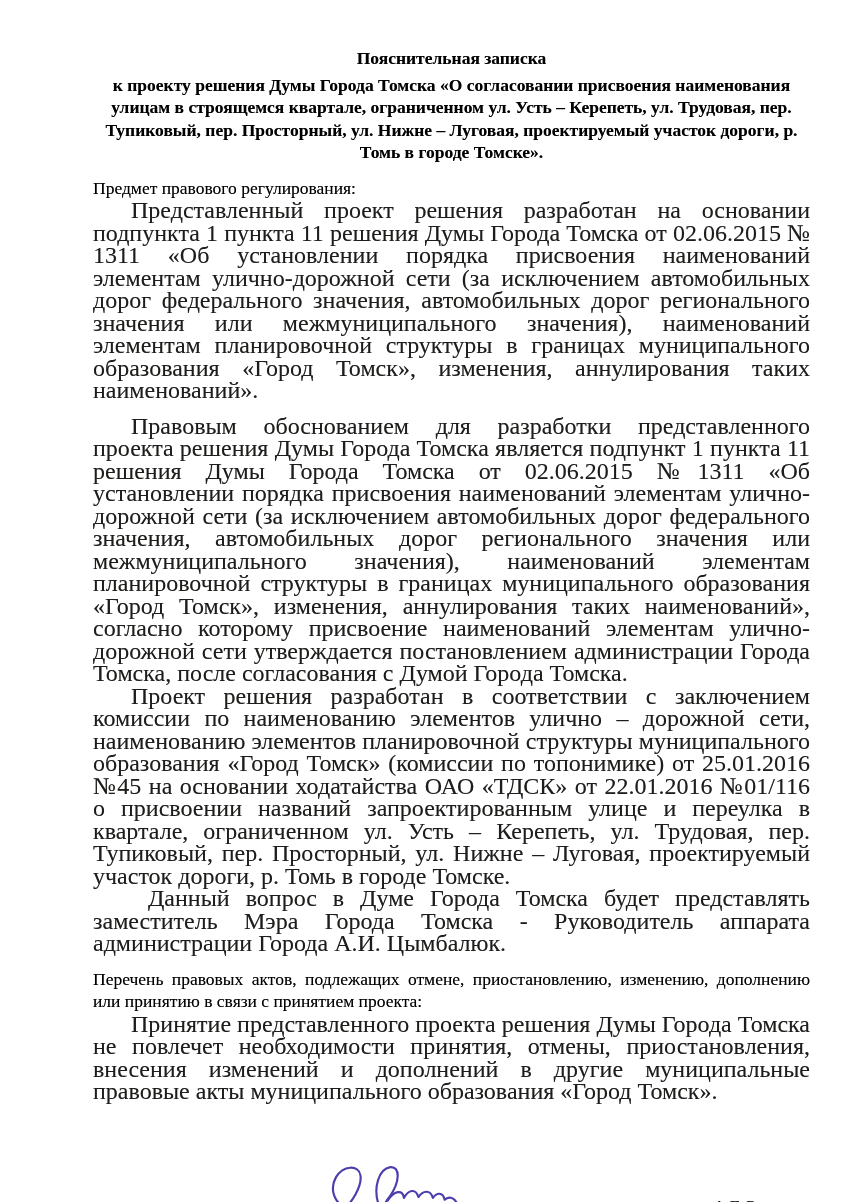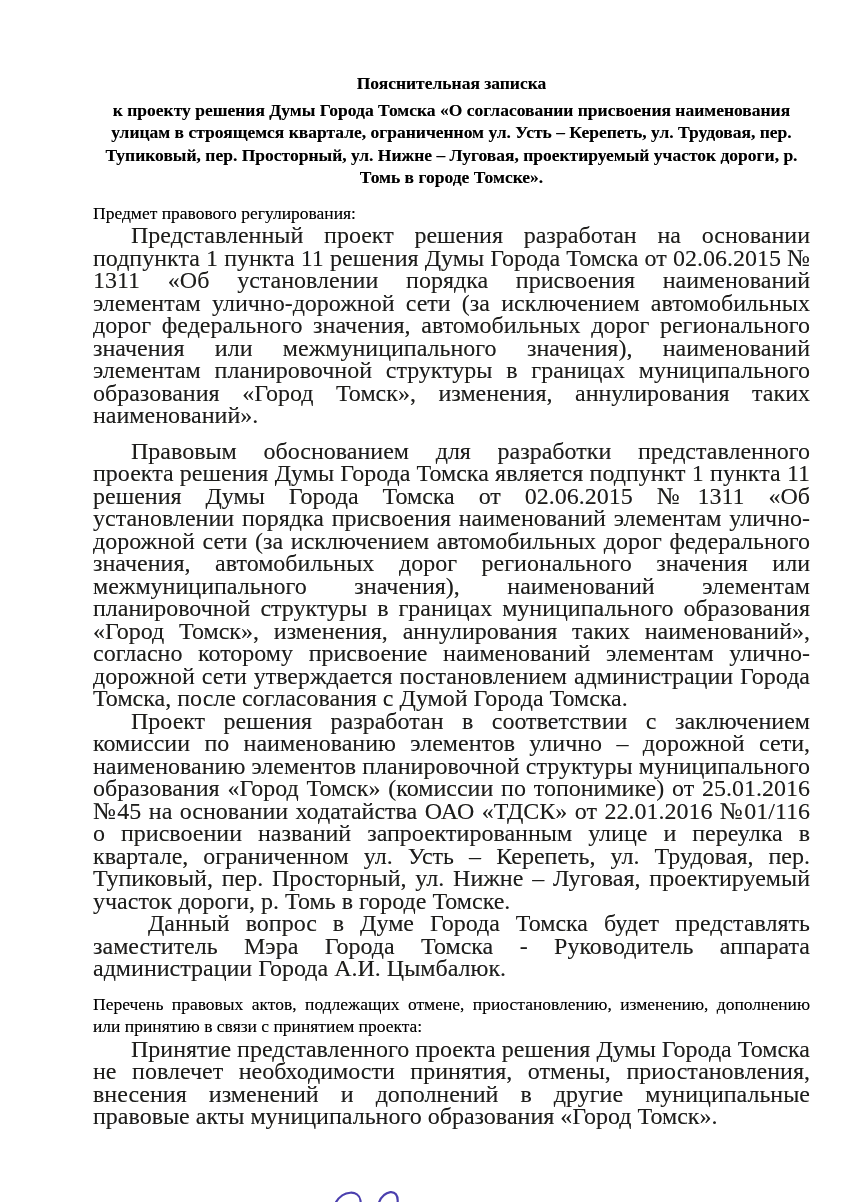--- a/index.html
+++ b/index.html
@@ -12,21 +12,21 @@
     height: 1202px;
     position: relative;
     font-family: "Liberation Serif", "DejaVu Serif", serif;
     color: #1d1d1b;
     -webkit-font-smoothing: antialiased;
   }
   .page {
     box-sizing: border-box;
     width: 850px;
     height: 1202px;
-    padding: 72px 40px 0 93px;
+    padding: 47px 40px 0 93px;
     background: #ffffff;
     overflow: hidden;
   }
   .doc-text {
     width: 717px;
   }
   
   .title-block {
     font-weight: bold;
     color: #000;

